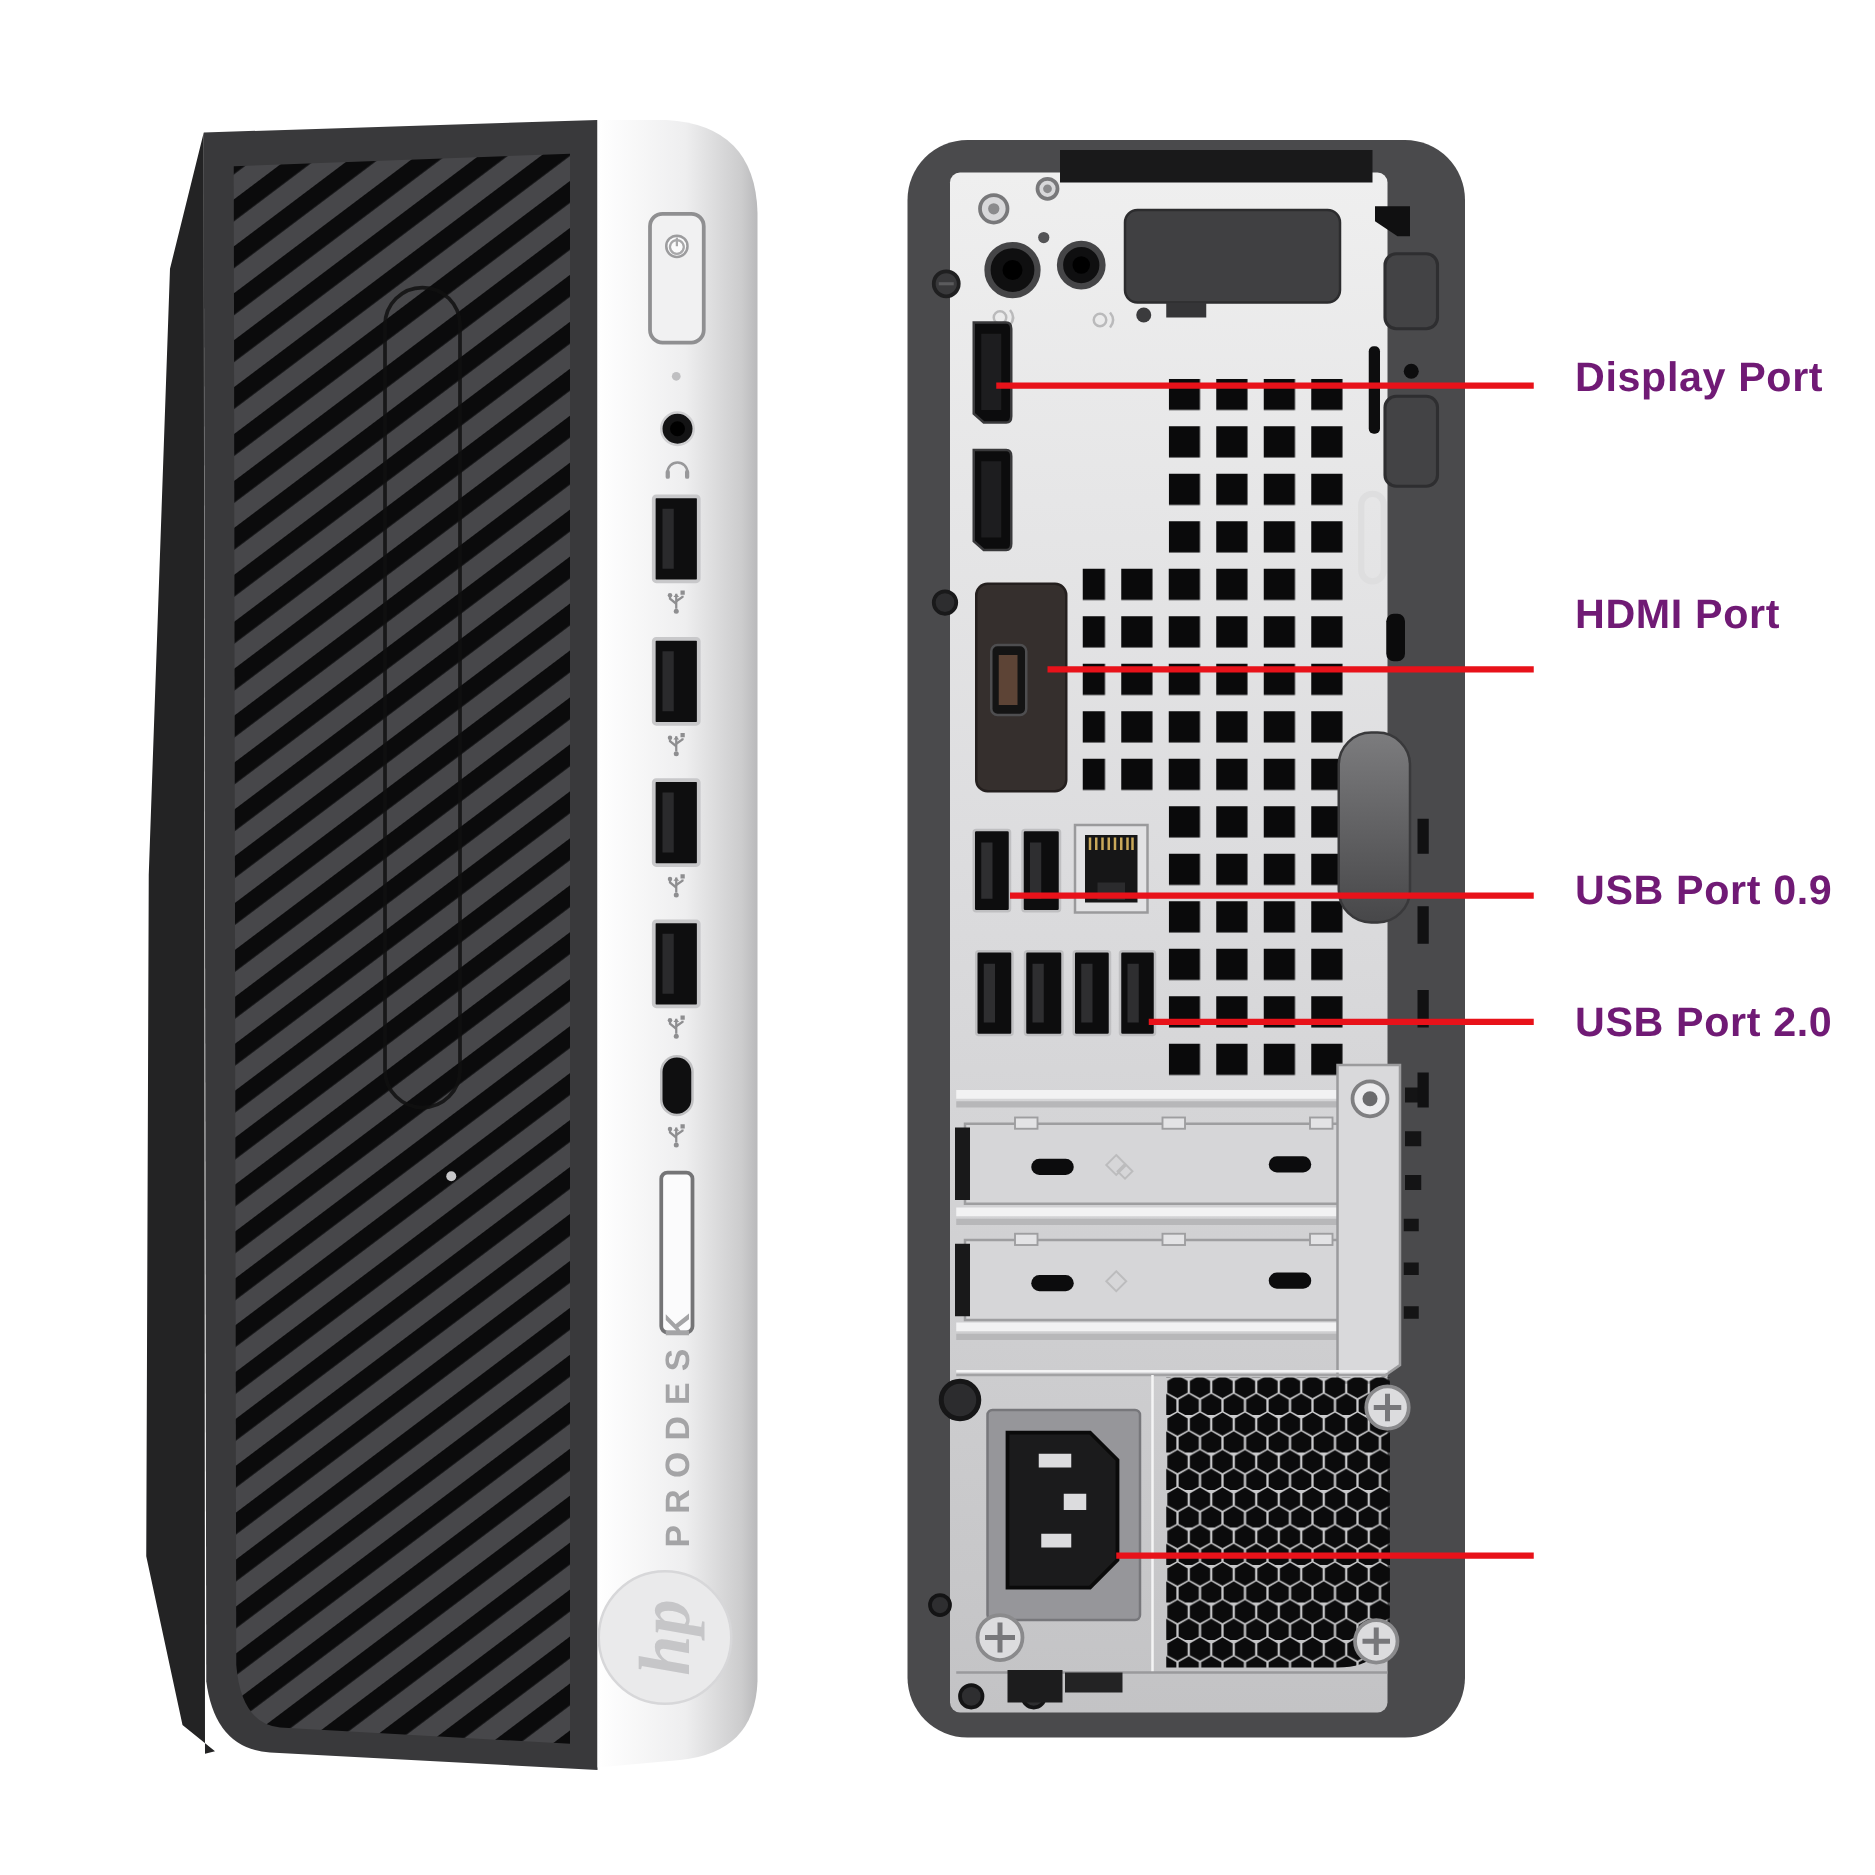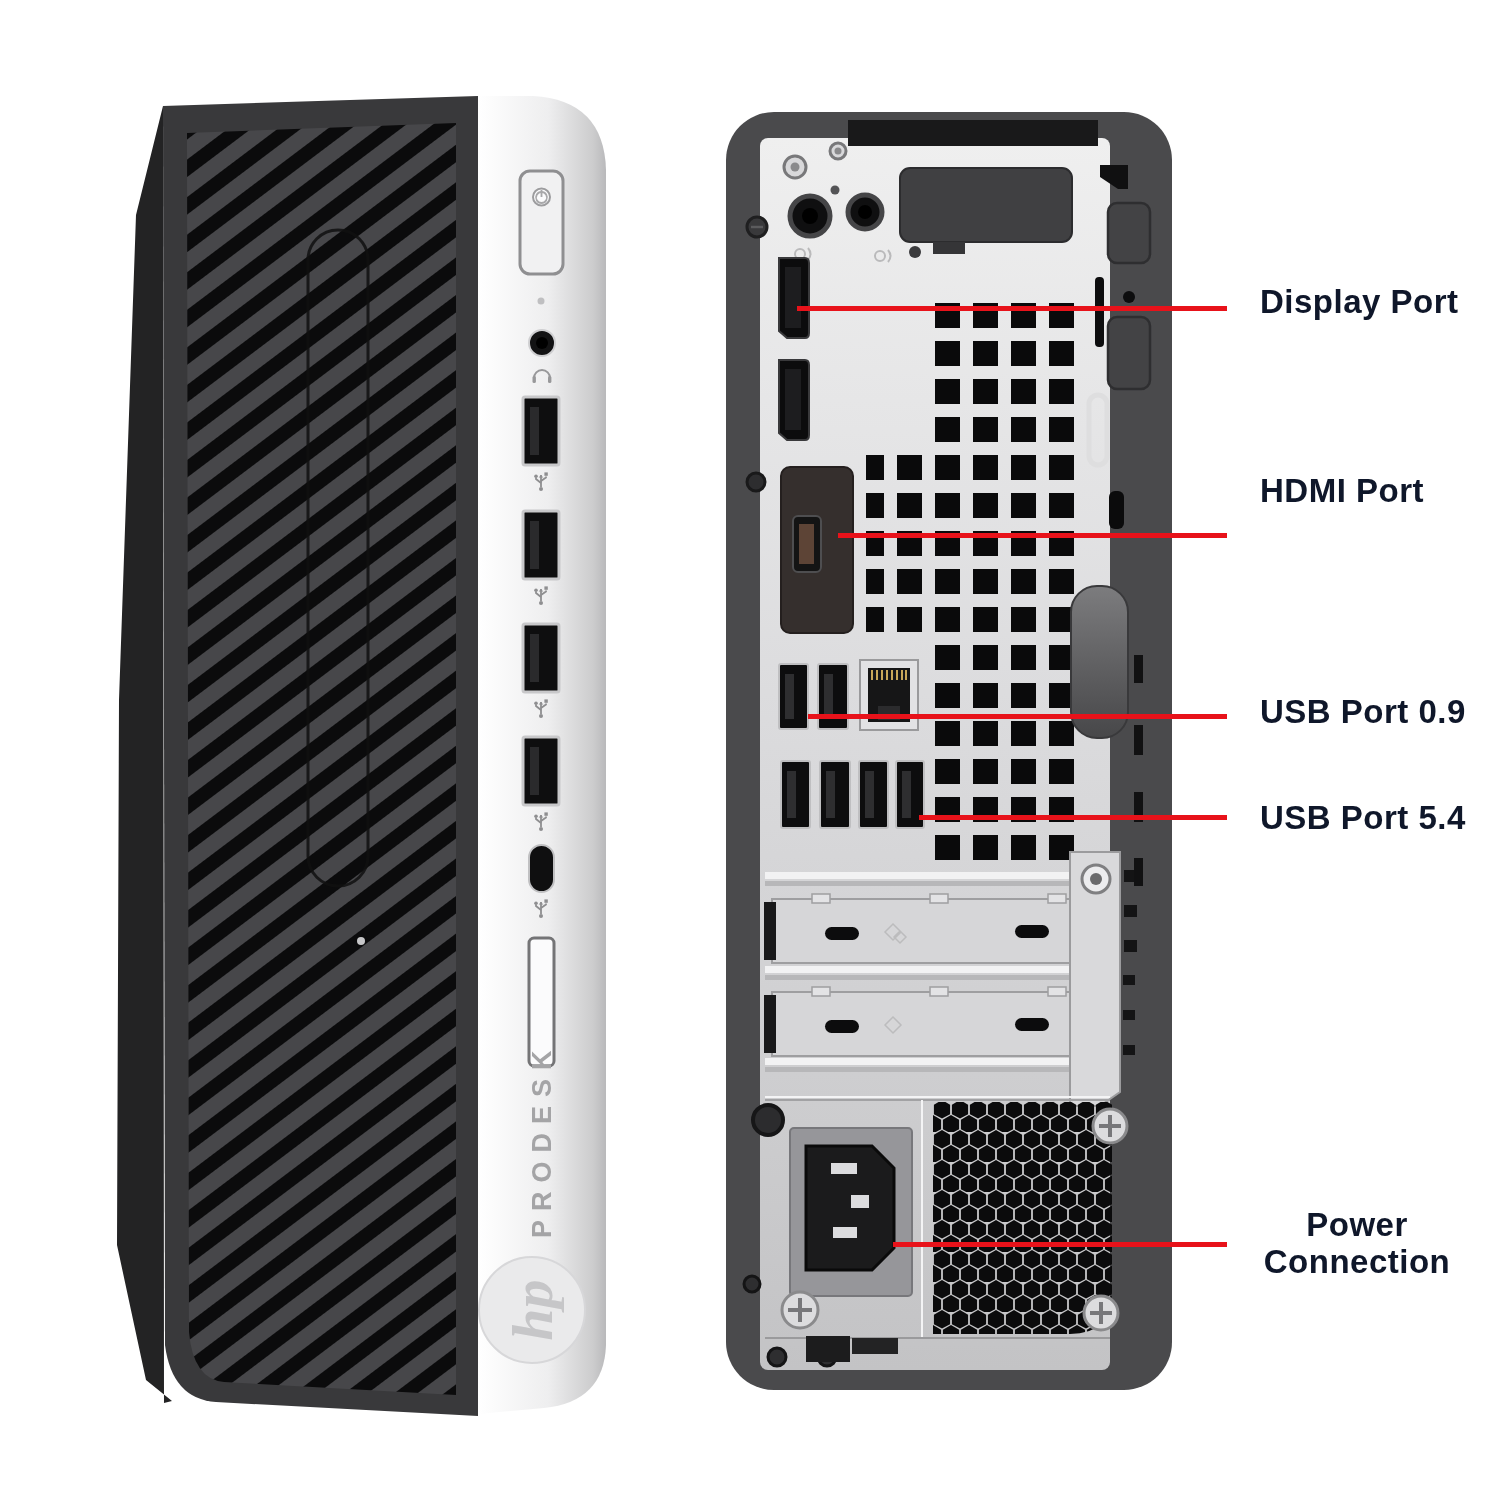--- a/index.html
+++ b/index.html
@@ -1,19 +1,19 @@
 <!DOCTYPE html>
 <html><head>
 <meta charset="utf-8">
 <style>
   html,body{margin:0;padding:0;background:#ffffff;}
   .stage{position:relative;width:1500px;height:1500px;background:#ffffff;overflow:hidden;
          font-family:"Liberation Sans",sans-serif;}
   .artwork{position:absolute;left:0;top:0;}
-  .callout-label{position:absolute;font-weight:700;font-size:33px;color:#0f172a;
+  .callout-label{position:absolute;font-weight:700;font-size:33px;color:#701a75;
                  letter-spacing:.5px;line-height:1.12;white-space:nowrap;}
   .callout-label.center{white-space:normal;text-align:center;}
   .callout-line{position:absolute;height:5px;background:#e8121a;}
 </style>
 </head>
 <body>
 
 <div class="stage">
 
 <svg class="artwork" width="1500" height="1500" viewBox="0 0 1500 1500">
@@ -338,16 +338,15 @@
 
 <div class="callout-line" style="left:797px;top:306px;width:430px;"></div>
 <div class="callout-line" style="left:838px;top:533px;width:389px;"></div>
 <div class="callout-line" style="left:808px;top:714px;width:419px;"></div>
 <div class="callout-line" style="left:919px;top:815px;width:308px;"></div>
 <div class="callout-line" style="left:893px;top:1242px;width:334px;"></div>
 
 <div class="callout-label" style="left:1260px;top:284px;">Display Port</div>
 <div class="callout-label" style="left:1260px;top:473px;">HDMI Port</div>
 <div class="callout-label" style="left:1260px;top:694px;">USB Port 0.9</div>
-<div class="callout-label" style="left:1260px;top:800px;">USB Port 5.4</div>
-<div class="callout-label center" style="left:1252px;top:1207px;width:210px;">Power Connection</div>
+<div class="callout-label" style="left:1260px;top:800px;">USB Port 2.0</div>
 
 </div>
 
 </body></html>

